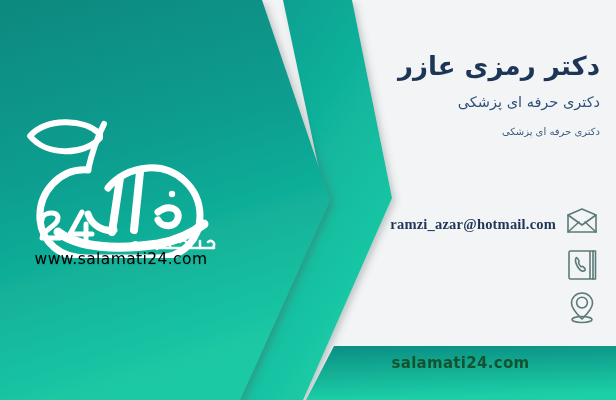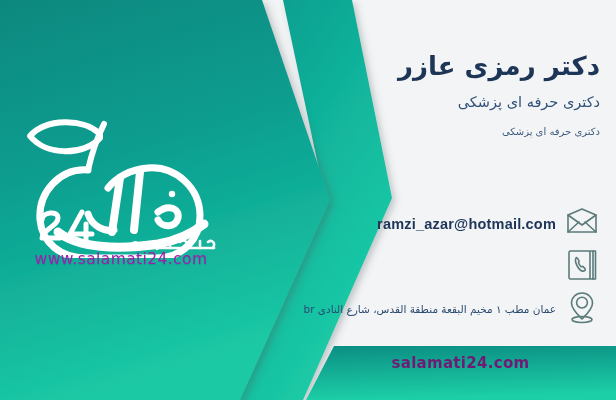--- a/index.html
+++ b/index.html
@@ -31,21 +31,21 @@
     left:8px; top:108px;
     width:226px; height:162px;
     z-index:4;
   }
   #logo-svg{display:block;}
   .logo-url{
     position:absolute;
     left:0; right:0;
     bottom:2px;
     text-align:center;
-    color:#a21caf;
+    color:#000000;
     font-size:15.5px;
     letter-spacing:.4px;
     font-family:"DejaVu Sans","Liberation Sans",sans-serif;
     direction:ltr;
     text-shadow:0 1px 1px rgba(0,0,0,.12);
   }
 
   
   #info{
     position:absolute;
@@ -105,21 +105,21 @@
     padding-left:4px;
     padding-right:6px;
   }
   .email-text{
     color:#1d3557;
     font-size:14.5px;
     font-weight:bold;
     direction:ltr;
     text-align:left;
     letter-spacing:.2px;
-    font-family:Liberation Sans, sans-serif;
+    font-family:Liberation Serif, serif;
   }
   .addr-text{
     color:#2b4a70;
     font-size:10.5px;
     line-height:1.35;
     direction:rtl;
   }
   .phone-text{
     min-height:14px;
   }
@@ -131,21 +131,21 @@
     width:616px;height:400px;
     z-index:6;
     pointer-events:none;
   }
   #bottom-url{
     position:absolute;
     left:305px;
     top:354px;
     width:311px;
     text-align:center;
-    color:#701a75;
+    color:#14532d;
     font-size:15px;
     font-weight:bold;
     letter-spacing:.3px;
     direction:ltr;
     z-index:7;
     font-family:"DejaVu Sans","Liberation Sans",sans-serif;
   }
 </style>
 </head>
 <body>
@@ -275,23 +275,20 @@
     <div class="crow">
       <div class="cicon">
         <svg width="32" height="34" viewBox="0 0 32 34" aria-hidden="true">
           <g fill="none" stroke="#5b7a7a" stroke-width="1.6" stroke-linejoin="round" stroke-linecap="round">
             <path d="M16 3 C10 3 5.5 7.5 5.5 13.2 C5.5 19 12 25 16 29 C20 25 26.5 19 26.5 13.2 C26.5 7.5 22 3 16 3 Z"></path>
             <circle cx="16" cy="12.6" r="5.4"></circle>
             <ellipse cx="16" cy="29.5" rx="10" ry="3"></ellipse>
           </g>
         </svg>
       </div>
-      <div class="ctext">
-        <span class="addr-text">عمان مطب ۱ مخیم البقعة منطقة القدس، شارع النادی br</span>
-      </div>
     </div>
 
   </div>
 
   <svg id="bottom-bar" viewBox="0 0 616 400" width="616" height="400" preserveAspectRatio="none" aria-hidden="true">
     <polygon fill="url(#gbar)" points="334,346 616,346 616,400 306,400"></polygon>
   </svg>
   <div id="bottom-url">salamati24.com</div>
 
 </div>

